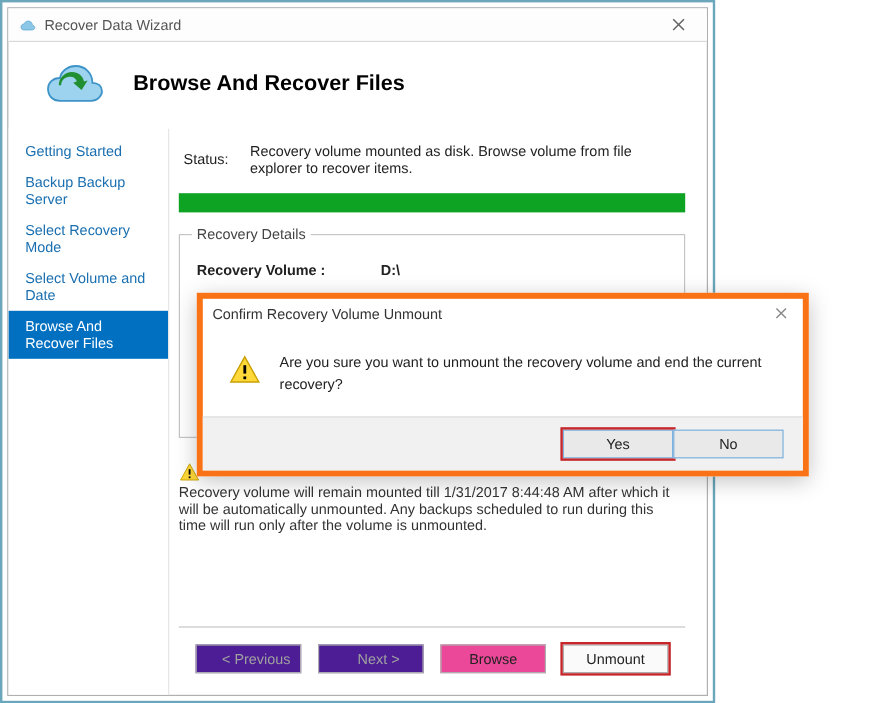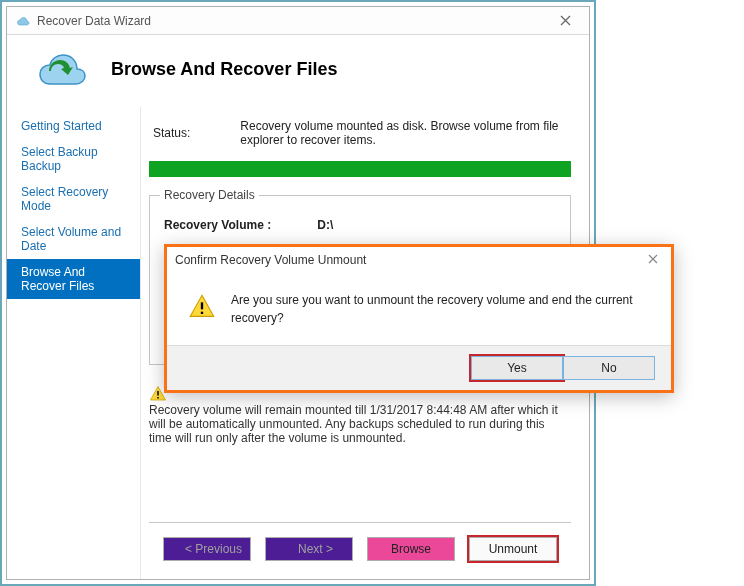--- a/index.html
+++ b/index.html
@@ -68,21 +68,21 @@
     color: #fff;
   }
   .content {
     flex: 1;
     border-left: 1px solid #e6e6e6;
     padding: 8px 18px 0 8px;
     position: relative;
     display: flex;
     flex-direction: column;
   }
-  .status-row { display: flex; align-items: center; padding: 4px 0 14px 4px; font-size: 12px; gap: 32px;}
+  .status-row { display: flex; align-items: center; padding: 4px 0 14px 4px; font-size: 12px;}
   .status-row .label { margin-right: 18px; }
   .progress-bar {
     height: 16px;
     background: #0fa324;
     width: 100%;
     margin-bottom: 10px;
   }
   .details-box {
     border: 1px solid #c5c5c5;
     position: relative;
@@ -143,21 +143,21 @@
   .highlight-red {
     outline: 2px solid #c7262b;
   }
 
   
   .modal {
     position: absolute;
     top: 237px;
     left: 157px;
     width: 510px;
-    border: 3px solid #f97316;
+    border: 5px solid #f97316;
     background: #fff;
     box-shadow: 0 4px 18px rgba(0,0,0,0.25);
     z-index: 10;
   }
   .modal-title {
     padding: 6px 8px;
     font-size: 12px;
     color: #333;
     display: flex;
     align-items: center;
@@ -210,21 +210,21 @@
           <path d="M50 22c0-8-6-14-14-14-6 0-12 4-13 10-6 0-10 4-10 9 0 6 4 10 10 10h26c5 0 9-4 9-8 0-4-3-7-8-7z" fill="#9dd3ee" stroke="#3e93c8" stroke-width="1.5"></path>
           <path d="M22 24c0-6 5-11 11-11 5 0 9 3 10 8l3-1-5 8-7-6 3-1c-1-3-3-4-6-4-4 0-7 3-7 7z" fill="#1f8f31"></path>
         </svg>
       </span>
       <span class="page-title">Browse And Recover Files</span>
     </div>
 
     <div class="body-area">
       <div class="sidebar">
         <div class="sidebar-item">Getting Started</div>
-        <div class="sidebar-item">Select Backup Backup</div>
+        <div class="sidebar-item">Backup Backup Server</div>
         <div class="sidebar-item">Select Recovery Mode</div>
         <div class="sidebar-item">Select Volume and Date</div>
         <div class="sidebar-item active">Browse And Recover Files</div>
       </div>
 
       <div class="content">
         <div class="status-row">
           <span class="label">Status:</span>
           <span>Recovery volume mounted as disk. Browse volume from file explorer to recover items.</span>
         </div>

